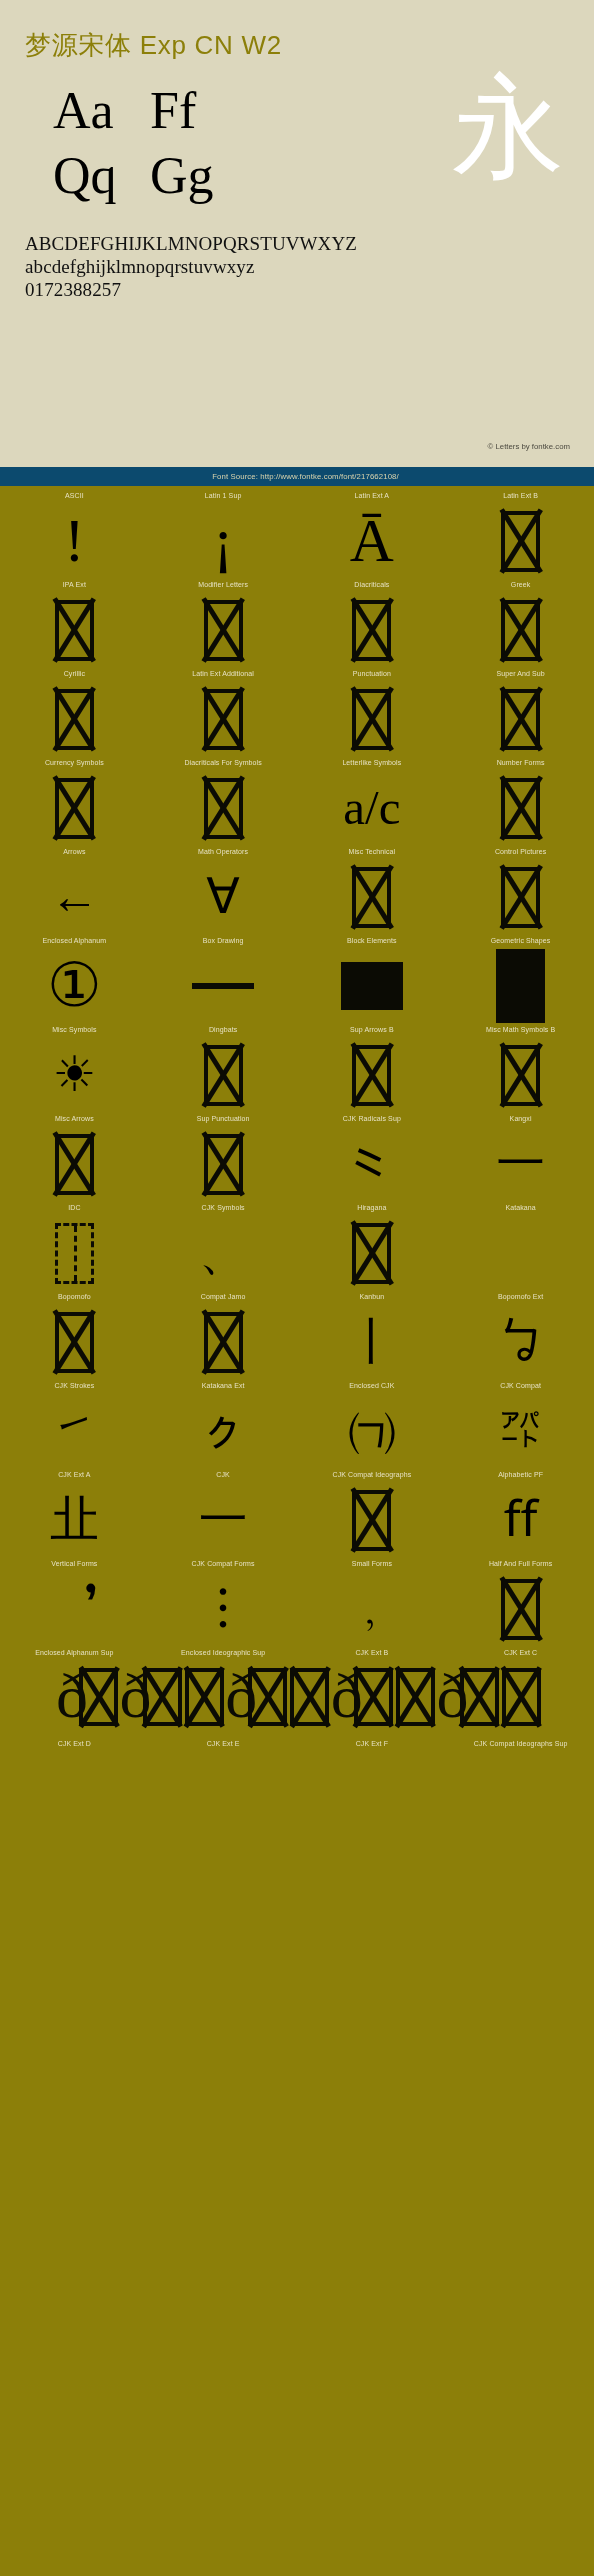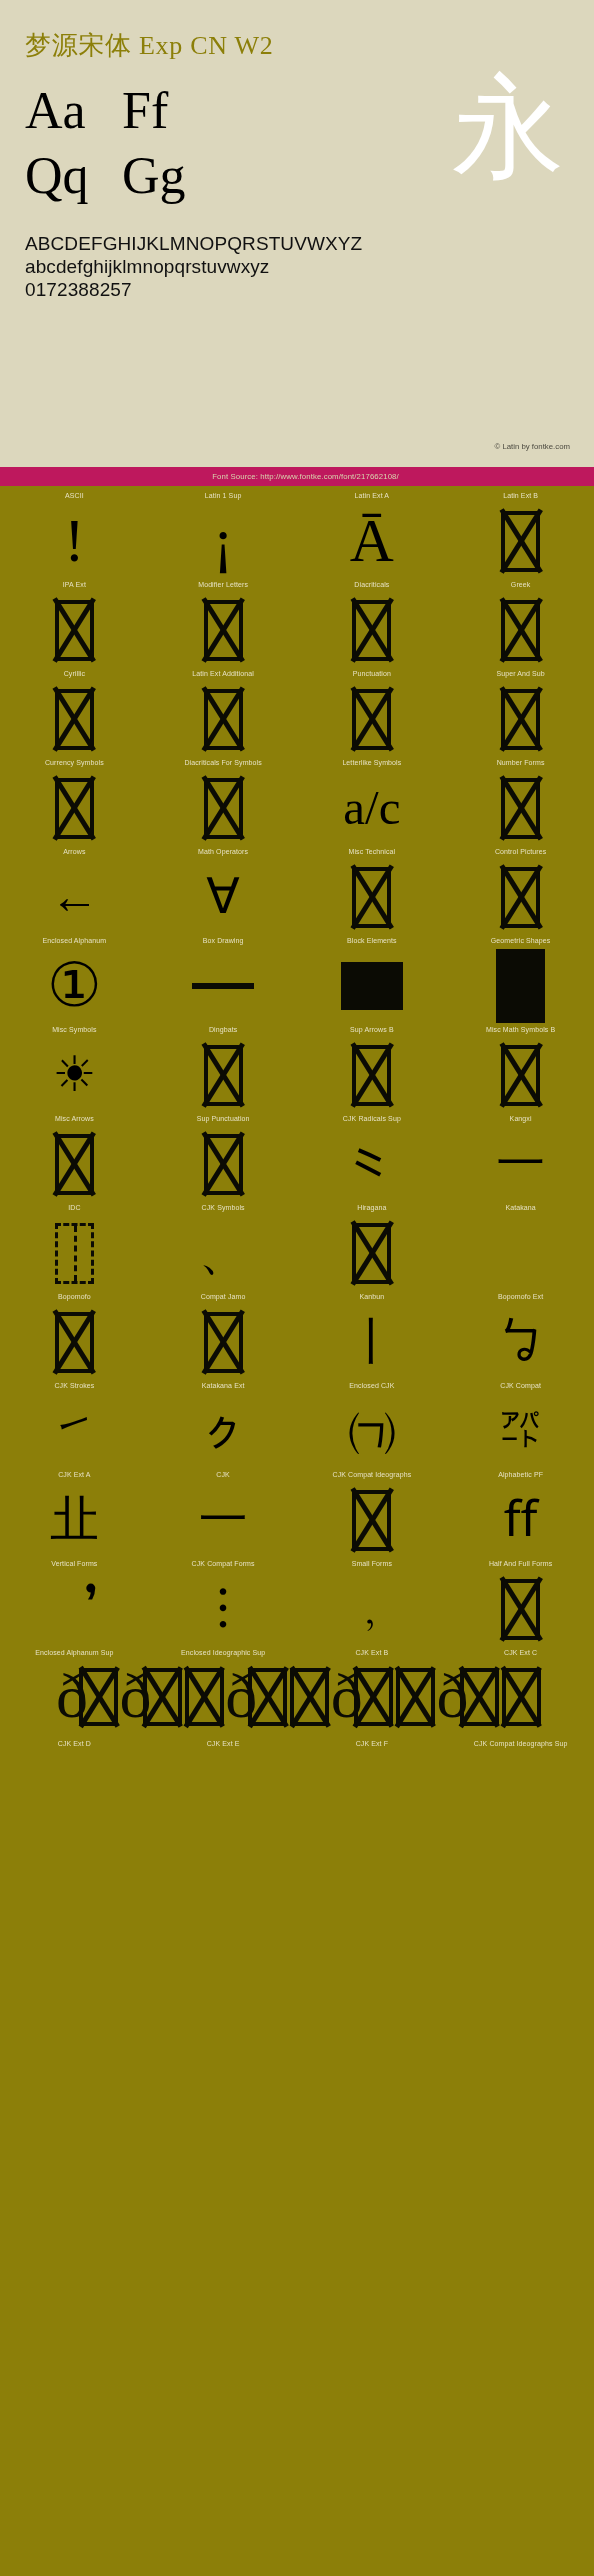--- a/index.html
+++ b/index.html
@@ -15,30 +15,31 @@
   
   .header {
     background: #dcd7bd;
     width: 595px;
     height: 467px;
     position: relative;
     padding: 0 25px;
   }
   .title {
     color: #8c7f09;
-    font-family: Liberation Serif, serif;
+    font-family: Liberation Sans, sans-serif;
     font-size: 26px;
     letter-spacing: 0.7px;
     padding-top: 28px;
     white-space: nowrap;
   }
   .samples {
     margin-top: 15px;
     position: relative;
     height: 149px;
+    margin-left: 28px;
   }
   .sample-grid {
     display: grid;
     grid-template-columns: 97px 97px;
     grid-template-rows: 65px 65px;
     font-family: "Liberation Serif", serif;
     font-size: 52px;
     color: #000;
     line-height: 65px;
   }
@@ -46,41 +47,41 @@
   .cjk-big {
     position: absolute;
     right: 6px;
     top: -6px;
     font-family: "Liberation Serif", serif;
     font-size: 112px;
     line-height: 112px;
     color: #ffffff;
   }
   .alpha-block {
-    font-family: Liberation Sans, sans-serif;
+    font-family: Liberation Serif, serif;
     color: #111;
     margin-top: 4.5px;
   }
   .alpha-upper { font-size: 19px; line-height: 23px; letter-spacing: 0.1px; white-space: nowrap; }
   .alpha-lower { font-size: 19px; line-height: 23px; letter-spacing: 0.1px; white-space: nowrap; }
   .alpha-digits { font-size: 19px; line-height: 23px; letter-spacing: 0.1px; white-space: nowrap; }
   .credit {
     position: absolute;
     right: 25px;
     bottom: 16.4px;
     font-size: 7.8px;
     color: #4c4a40;
     font-family: "Liberation Sans", sans-serif;
   }
 
   
   .source-bar {
     width: 595px;
     height: 19.3px;
-    background: #be185d;
+    background: #0c4a6e;
     color: #d9d4ae;
     font-size: 7.8px;
     display: flex;
     align-items: center;
     justify-content: center;
     letter-spacing: 0.1px;
     padding-left: 16px;
   }
 
   
@@ -214,21 +215,21 @@
     </div>
     <div class="cjk-big">永</div>
   </div>
 
   <div class="alpha-block">
     <div class="alpha-upper">ABCDEFGHIJKLMNOPQRSTUVWXYZ</div>
     <div class="alpha-lower">abcdefghijklmnopqrstuvwxyz</div>
     <div class="alpha-digits">0172388257</div>
   </div>
 
-  <div class="credit">© Latin by fontke.com</div>
+  <div class="credit">© Letters by fontke.com</div>
 </div>
 
 <div class="source-bar">
   <span>Font Source: http://www.fontke.com/font/217662108/</span>
 </div>
 
 <div class="blocks" id="blocks-root">
     <div class="block-row">
       <div class="block-cell">
         <div class="block-label">ASCII</div>

